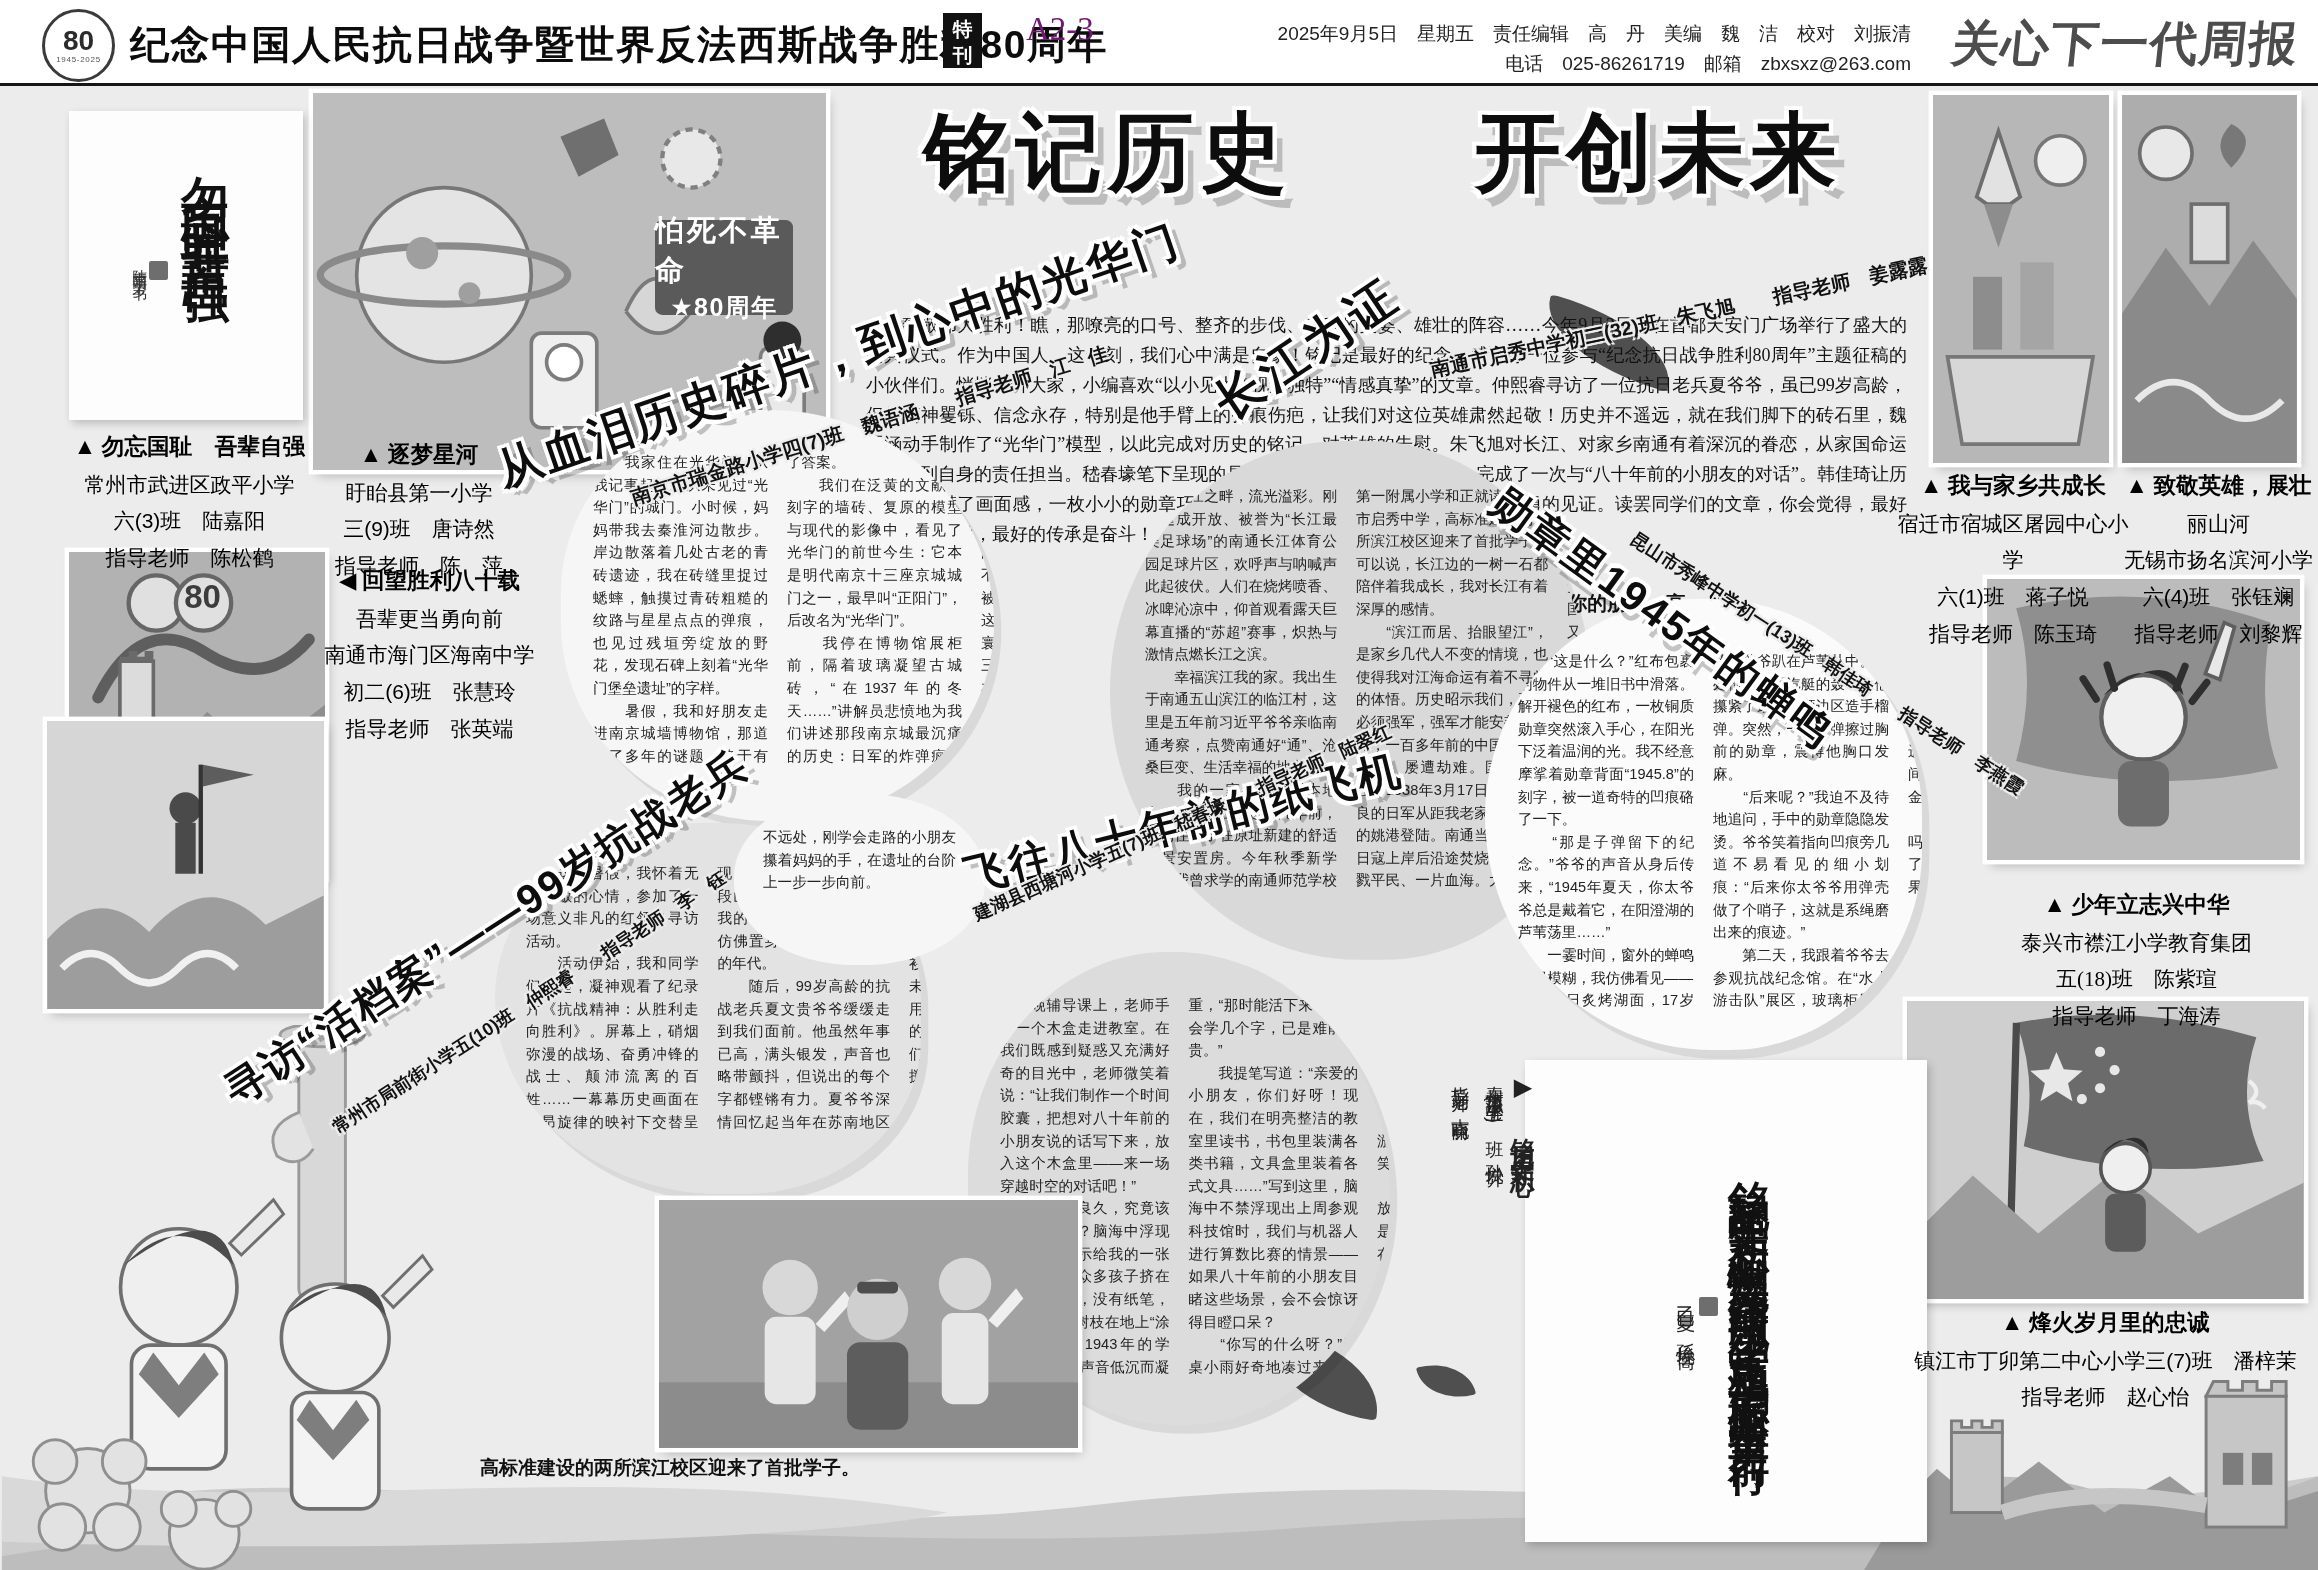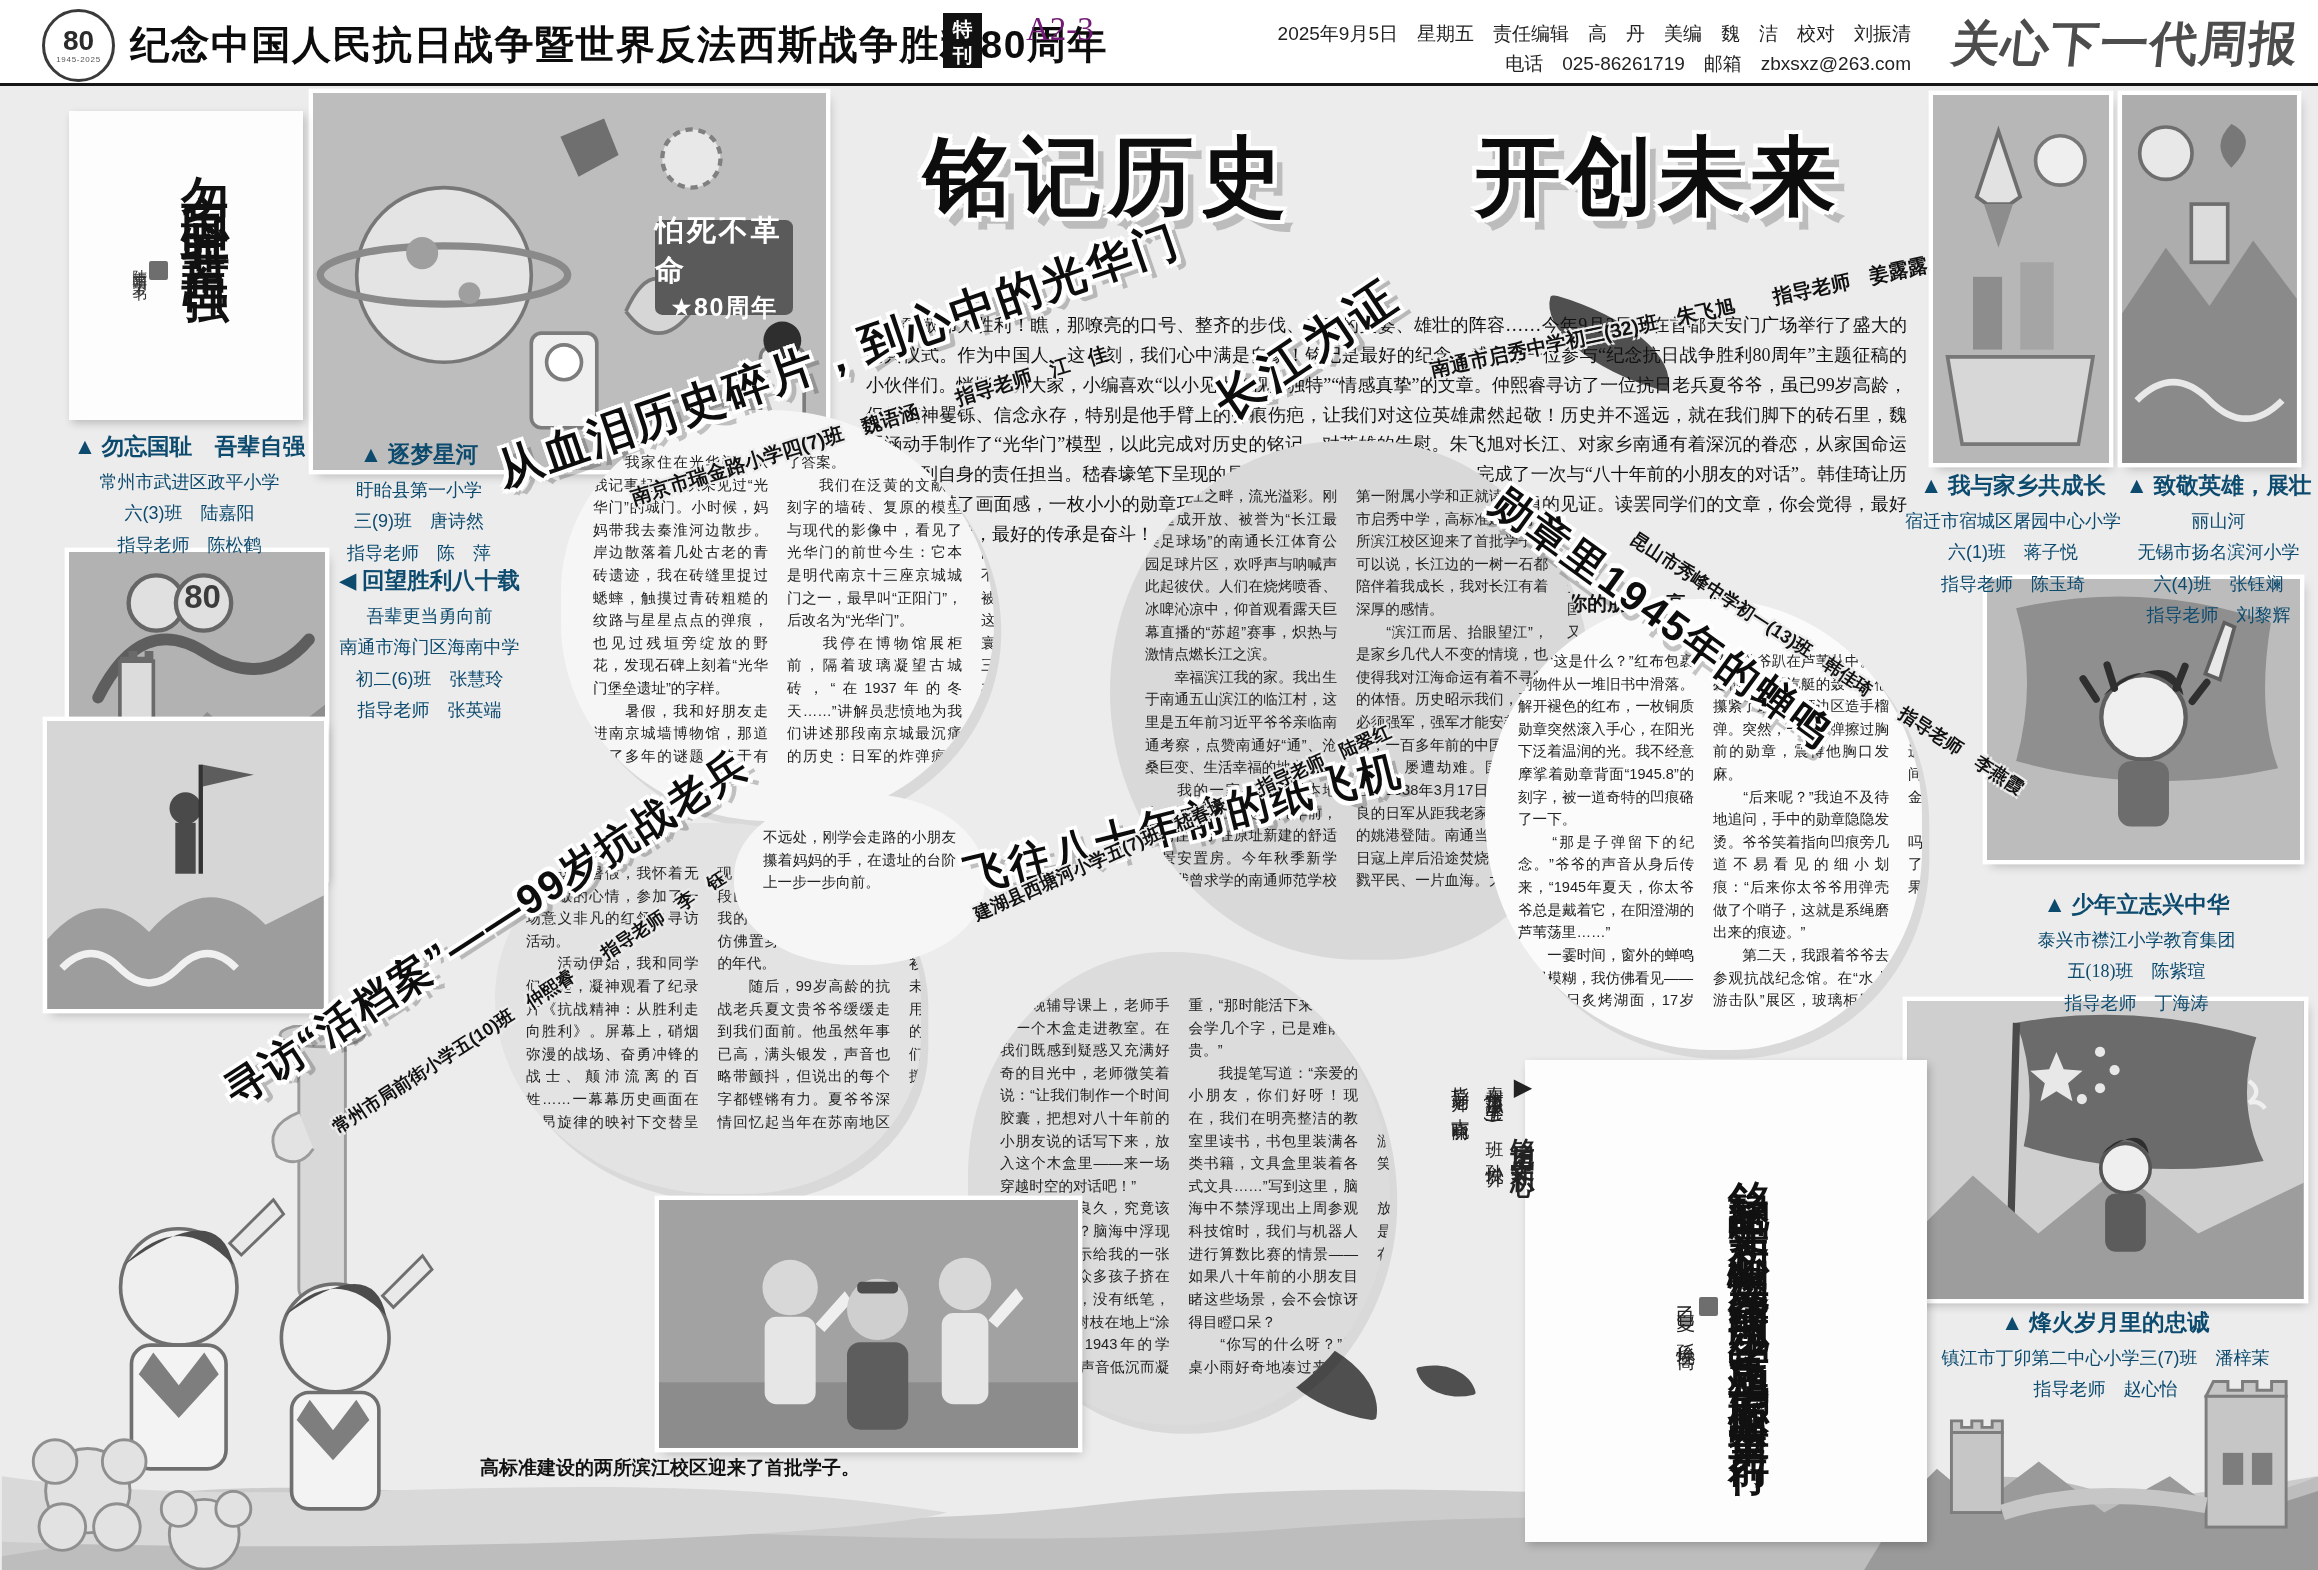--- a/index.html
+++ b/index.html
@@ -28,21 +28,21 @@
   
   .callig-card{background:#fdfdfd;box-shadow:2.9px 4.4px 8.7px rgba(0,0,0,.22);z-index:12;
         display:flex;align-items:center;justify-content:center;}
   .vtext{writing-mode:vertical-rl;font-family:"Liberation Serif","DejaVu Serif",serif;color:#111;}
   .callig-main{font-size:48px;font-weight:700;letter-spacing:14.6px;height:256px;line-height:1.55;}
   .callig-sig{font-size:14.6px;color:#333;letter-spacing:2.9px;margin-top:4.4px;}
   .seal{width:19px;height:19px;background:#6e6e6e;margin-top:10.2px;border-radius:2.2px;}
   .poem-main{font-size:41px;font-weight:700;letter-spacing:10.2px;height:306px;line-height:1.5;}
   .poem-sig{font-size:19px;letter-spacing:4.4px;margin-top:29px;color:#222;}
   
-  .caption{white-space:pre-line;text-align:center;font-size:18px;line-height:1.75;color:#0c4a6e;z-index:15;}
+  .caption{white-space:pre-line;text-align:center;font-size:21px;line-height:1.75;color:#000000;z-index:15;}
   .caption::first-line{font-size:22.6px;font-weight:700;font-family:"Liberation Serif","DejaVu Serif",serif;}
   .vcaption{writing-mode:vertical-rl;z-index:15;color:#222;}
   .vcaption .vc-title{font-size:24px;font-weight:700;font-family:"Liberation Serif","DejaVu Serif",serif;letter-spacing:5.8px;}
   .vcaption .vc-line{font-size:18px;letter-spacing:2.9px;margin-left:10.2px;}
   
   .intro-title{font-size:86px;font-weight:900;text-align:center;color:#0d0d0d;letter-spacing:5.8px;z-index:20;white-space:nowrap;
         text-shadow:-4.4px -4.4px 0 #fff,4.4px -4.4px 0 #fff,-4.4px 4.4px 0 #fff,4.4px 4.4px 0 #fff,-4.4px 0 0 #fff,4.4px 0 0 #fff,0 -4.4px 0 #fff,0 4.4px 0 #fff,10.2px 11.6px 0 rgba(0,0,0,.2);}
   .intro-body{font-size:18px;line-height:1.66;text-align:justify;color:#111;white-space:pre-line;z-index:8;
         font-family:"Liberation Serif","DejaVu Serif",serif;}
   .intro-signoff{font-size:19.7px;font-weight:700;text-align:right;padding-right:182px;margin-top:7.3px;
@@ -180,21 +180,21 @@
           <circle cx="45" cy="600" r="30"></circle>
           <circle cx="140" cy="600" r="30"></circle>
         <circle cx="55" cy="690" r="32"></circle>
           <circle cx="130" cy="690" r="32"></circle>
         <circle cx="250" cy="700" r="48"></circle>
           <circle cx="215" cy="665" r="24"></circle>
           <circle cx="290" cy="665" r="24"></circle>
       </g>
     </svg>
 
-    <div class="abs intro-title" style="left:910px;top:33px;width:946px;">铭记历史　　开创未来</div>
+    <div class="abs intro-title" style="left:910px;top:9px;width:946px;">铭记历史　　开创未来</div>
     <div class="abs intro-body" style="left:866px;top:195px;width:1041px;">
       <div>　　致敬伟大胜利！瞧，那嘹亮的口号、整齐的步伐、威武的英姿、雄壮的阵容……今年9月3日，在首都天安门广场举行了盛大的阅兵仪式。作为中国人，这一刻，我们心中满是自豪！铭记是最好的纪念，感谢每一位参与“纪念抗日战争胜利80周年”主题征稿的小伙伴们。悄悄告诉大家，小编喜欢“以小见大”“视角独特”“情感真挚”的文章。仲熙睿寻访了一位抗日老兵夏爷爷，虽已99岁高龄，但他精神矍铄、信念永存，特别是他手臂上的弹痕伤疤，让我们对这位英雄肃然起敬！历史并不遥远，就在我们脚下的砖石里，魏语涵动手制作了“光华门”模型，以此完成对历史的铭记，对英雄的告慰。朱飞旭对长江、对家乡南通有着深沉的眷恋，从家国命运中领悟到自身的责任担当。嵇春壕笔下呈现的是一堂生动有意义的“晚辅课”，完成了一次与“八十年前的小朋友的对话”。韩佳琦让历史叙事充满了画面感，一枚小小的勋章巧妙地连接了历史与当下，那也是太爷爷英勇的见证。读罢同学们的文章，你会觉得，最好的铭记是传承，最好的传承是奋斗！</div>
       <div class="intro-signoff">——你的朋友　高　丹</div>
     </div>
 
     <div class="abs btitle" style="left:489px;top:358px;font-size:45px;transform:rotate(-19deg);transform-origin:left top;letter-spacing:2.9px;">从血泪历史碎片，到心中的光华门</div>
     <div class="abs byline" style="left:628px;top:399px;transform:rotate(-17deg);transform-origin:left top;">南京市瑞金路小学四(7)班　魏语涵　　指导老师　江　佳</div>
     <div class="abs blob" style="left:561px;top:324px;width:433px;height:411px;background:#f6f6f6;border-radius:46% 54% 50% 50%;padding:41px 32px;box-shadow:7.3px 8.7px 0 rgba(0,0,0,.08);">
       <div class="cols">
           <div class="bodytext">　　我家住在光华门，从我记事起，就从未见过“光华门”的城门。小时候，妈妈带我去秦淮河边散步。岸边散落着几处古老的青砖遗迹，我在砖缝里捉过蟋蟀，触摸过青砖粗糙的纹路与星星点点的弹痕，也见过残垣旁绽放的野花，发现石碑上刻着“光华门堡垒遗址”的字样。

